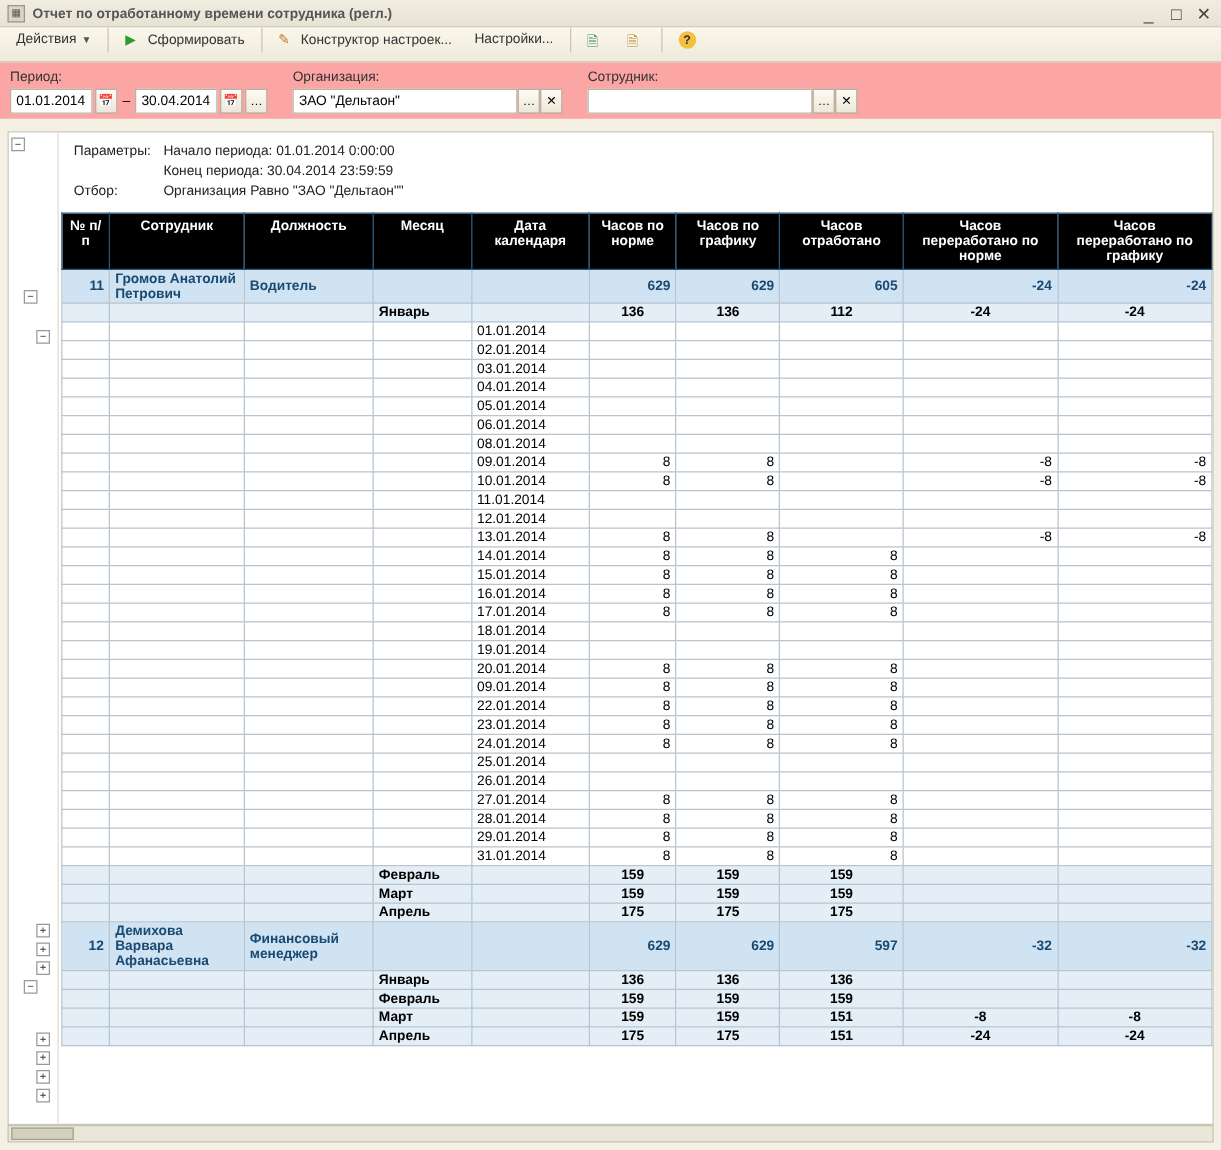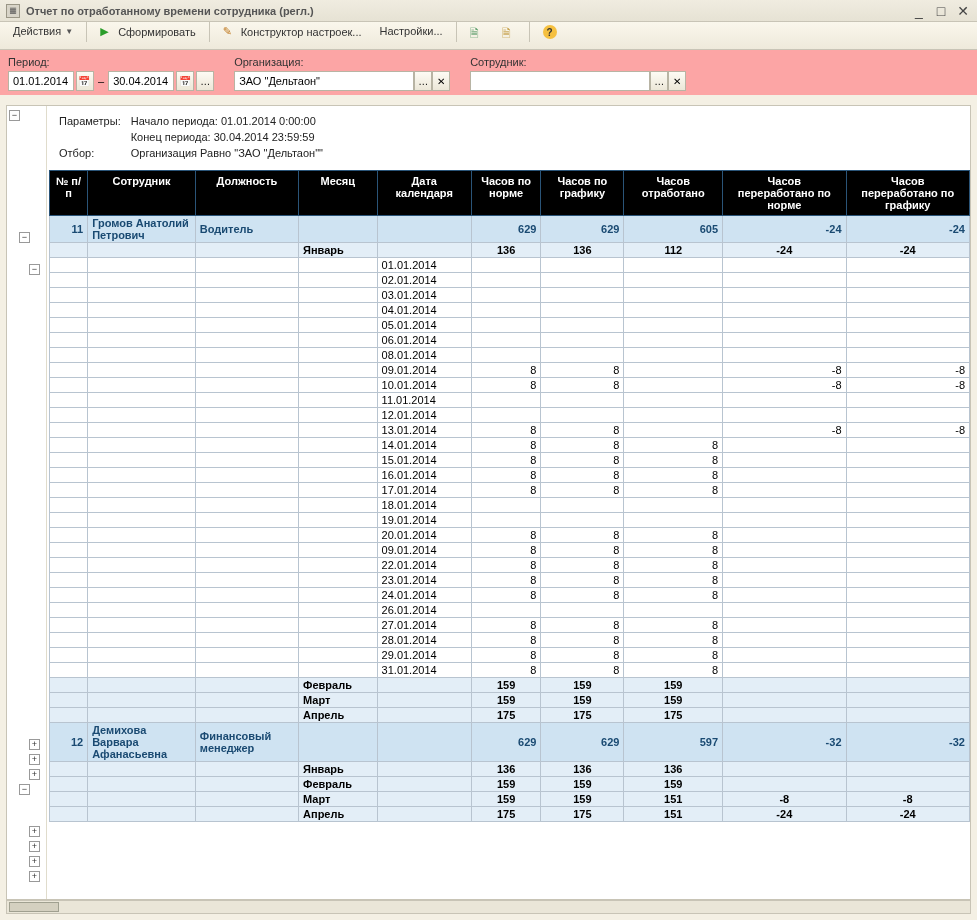--- a/index.html
+++ b/index.html
@@ -583,20 +583,32 @@
             <td class="num">8</td>
             <td class="num">8</td>
             <td class="num"></td>
             <td class="num"></td>
           </tr>
           <tr class="lvl-day">
             <td class="num"></td>
             <td></td>
             <td></td>
             <td></td>
+            <td>25.01.2014</td>
+            <td class="num"></td>
+            <td class="num"></td>
+            <td class="num"></td>
+            <td class="num"></td>
+            <td class="num"></td>
+          </tr>
+          <tr class="lvl-day">
+            <td class="num"></td>
+            <td></td>
+            <td></td>
+            <td></td>
             <td>26.01.2014</td>
             <td class="num"></td>
             <td class="num"></td>
             <td class="num"></td>
             <td class="num"></td>
             <td class="num"></td>
           </tr>
           <tr class="lvl-day">
             <td class="num"></td>
             <td></td>

